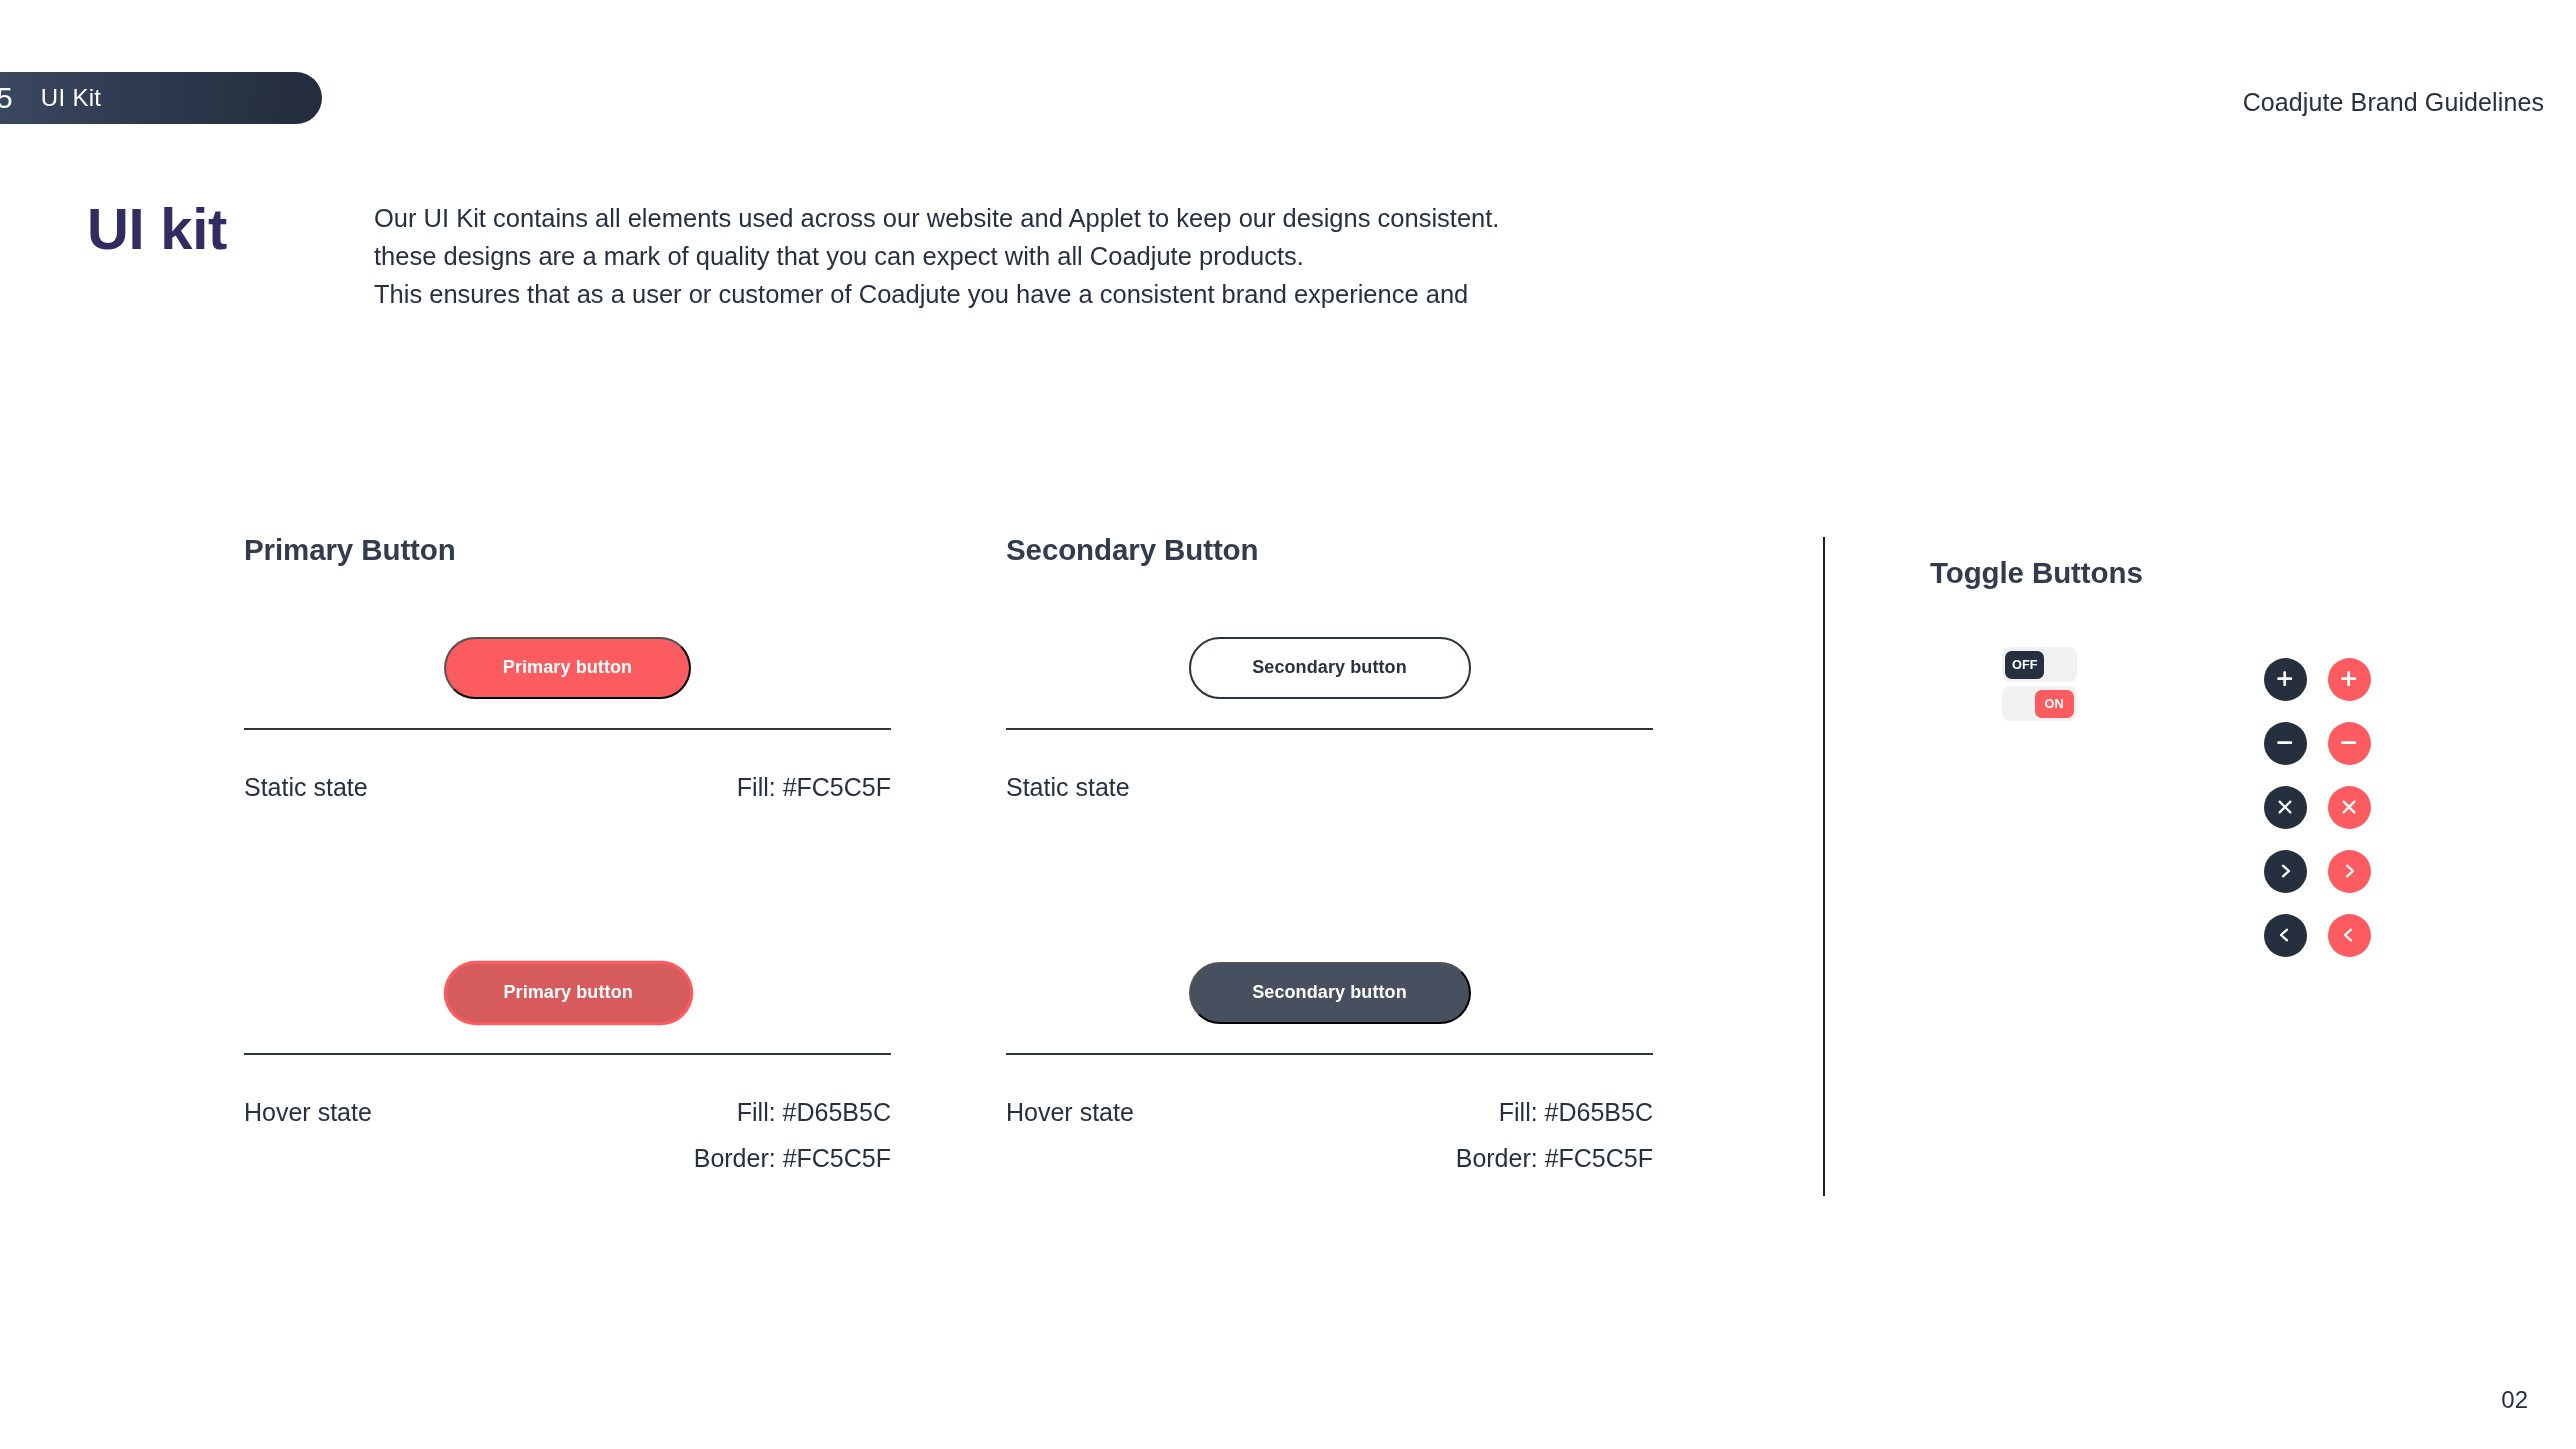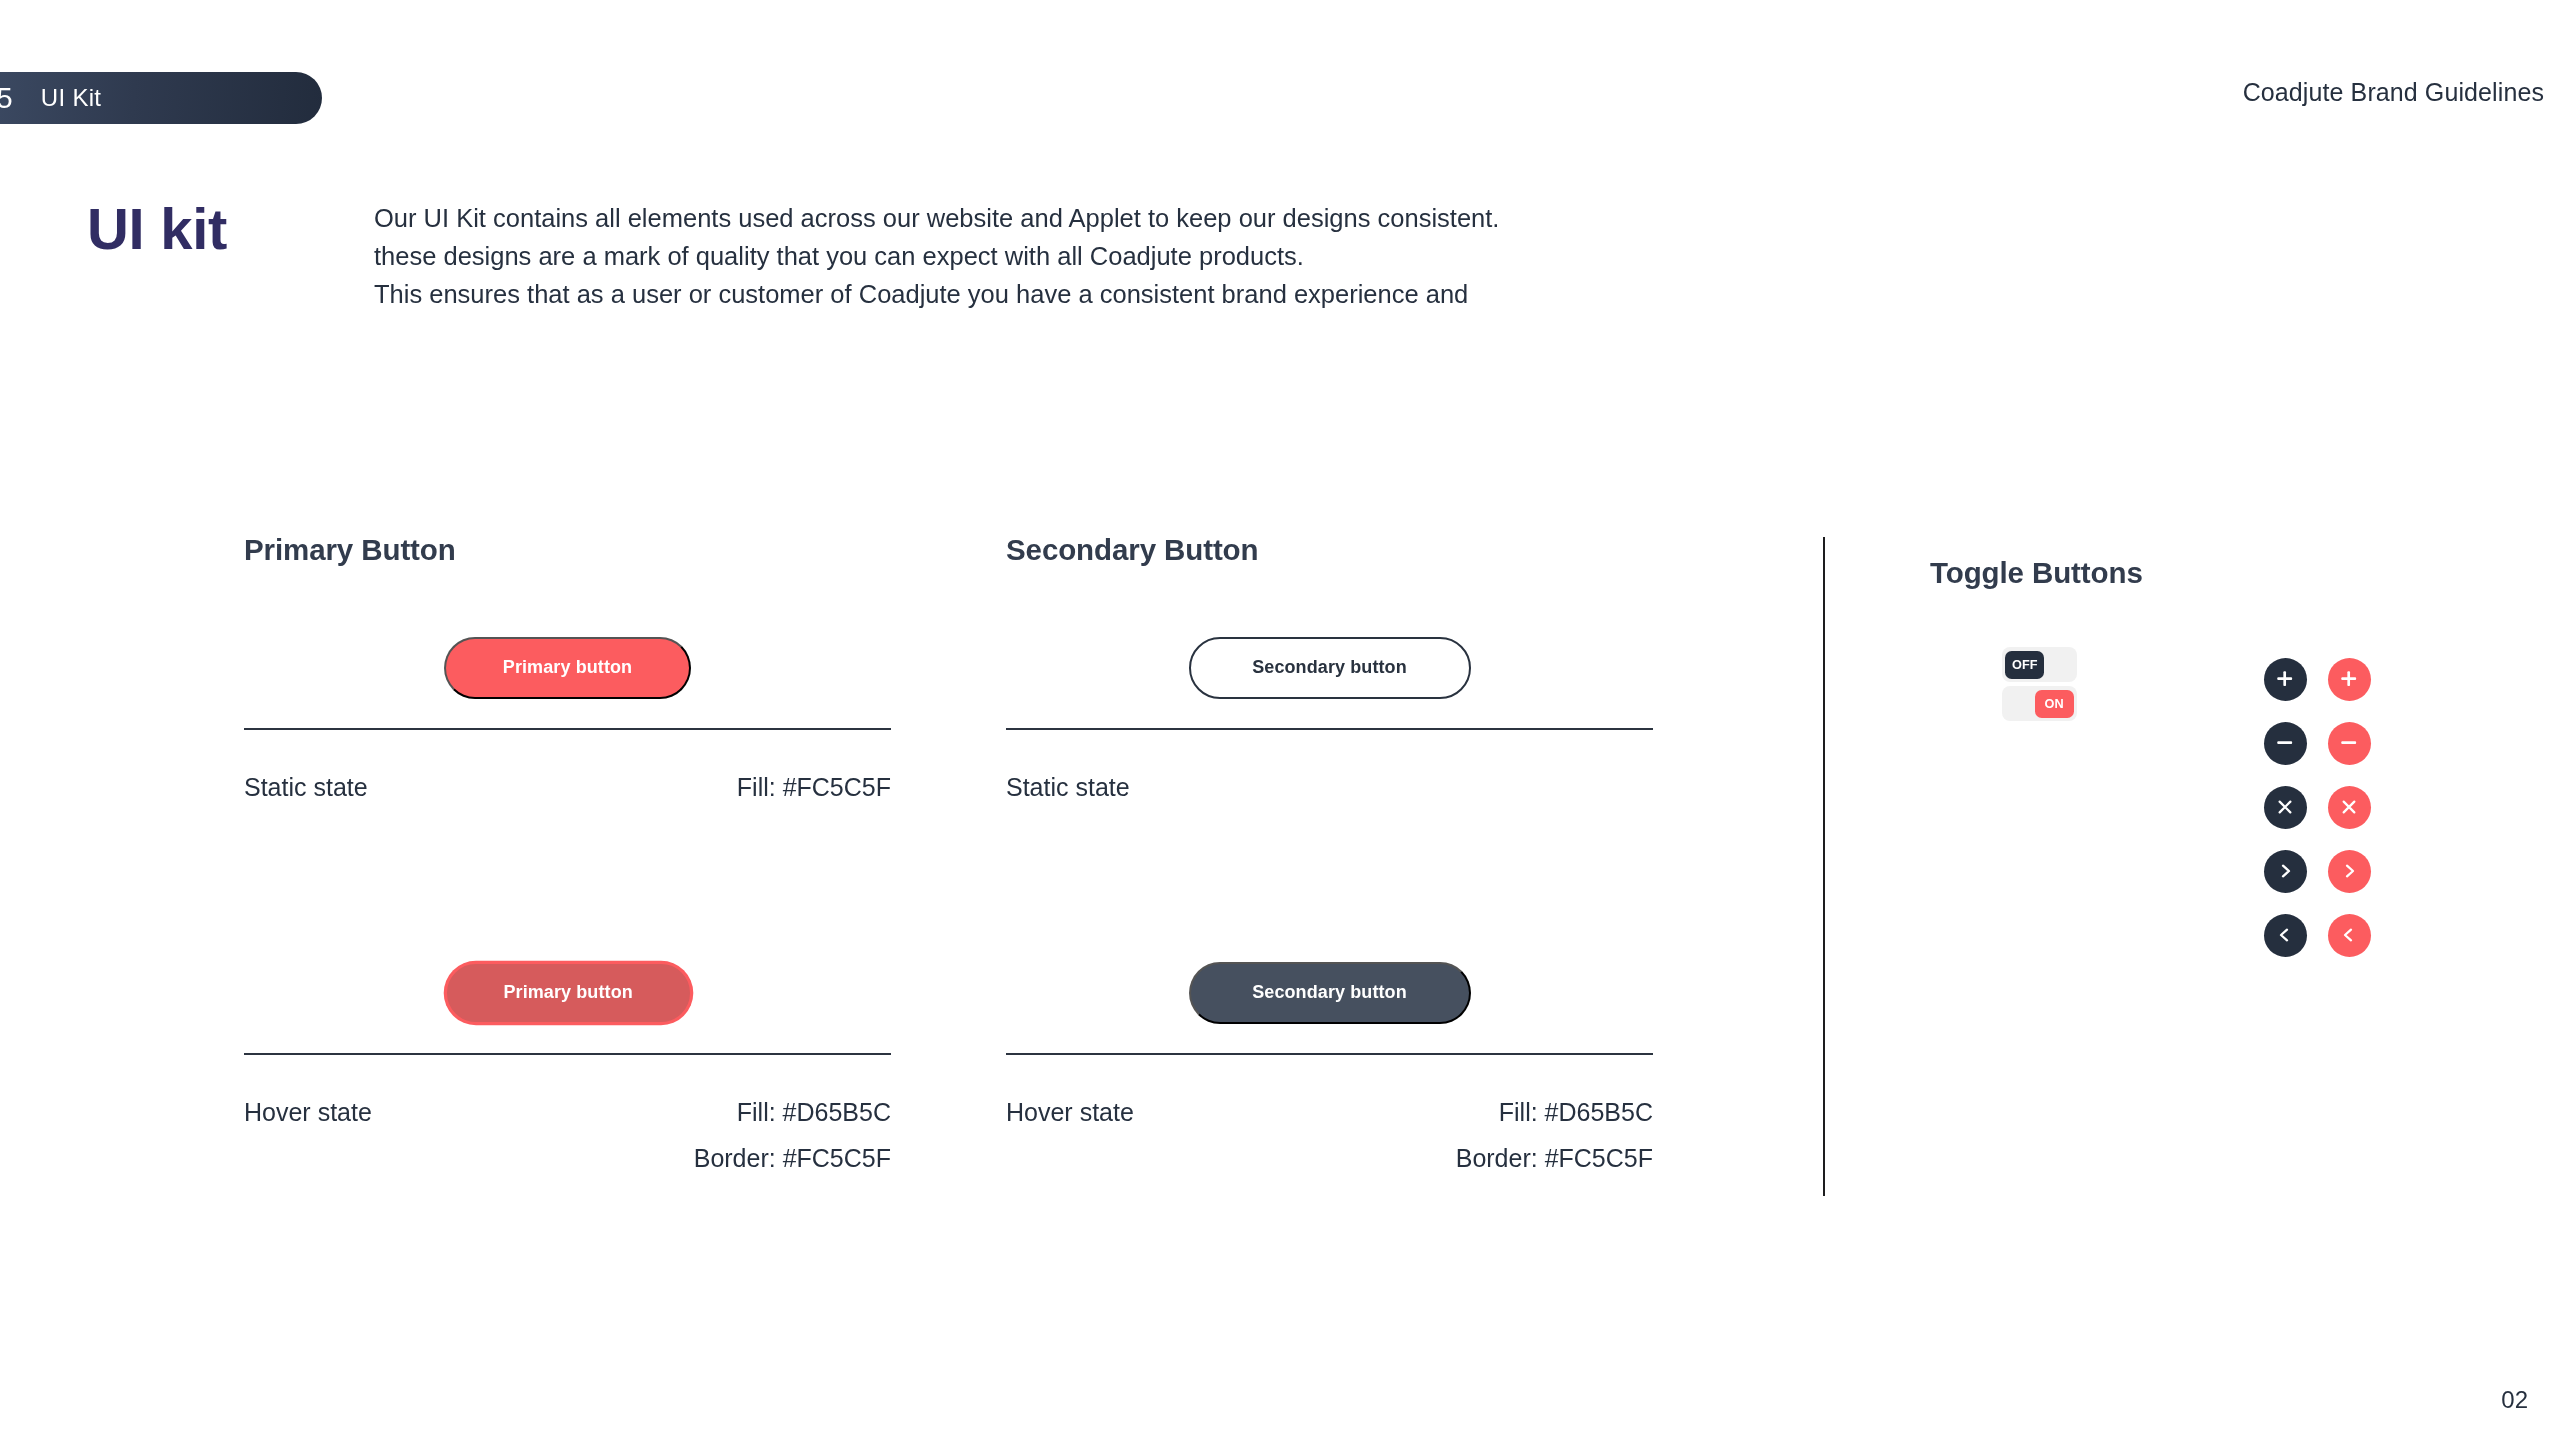--- a/index.html
+++ b/index.html
@@ -40,21 +40,21 @@
   .pill-label {
     margin-left: 28px;
     font-size: 24px;
     font-weight: 400;
     letter-spacing: 0.3px;
   }
 
   .brand-line {
     position: absolute;
     right: 32px;
-    top: 78px;
+    top: 88px;
     font-size: 25px;
     color: #26303f;
     letter-spacing: 0.1px;
   }
 
   
   .page-title {
     position: absolute;
     left: 87px;
     top: 200px;

